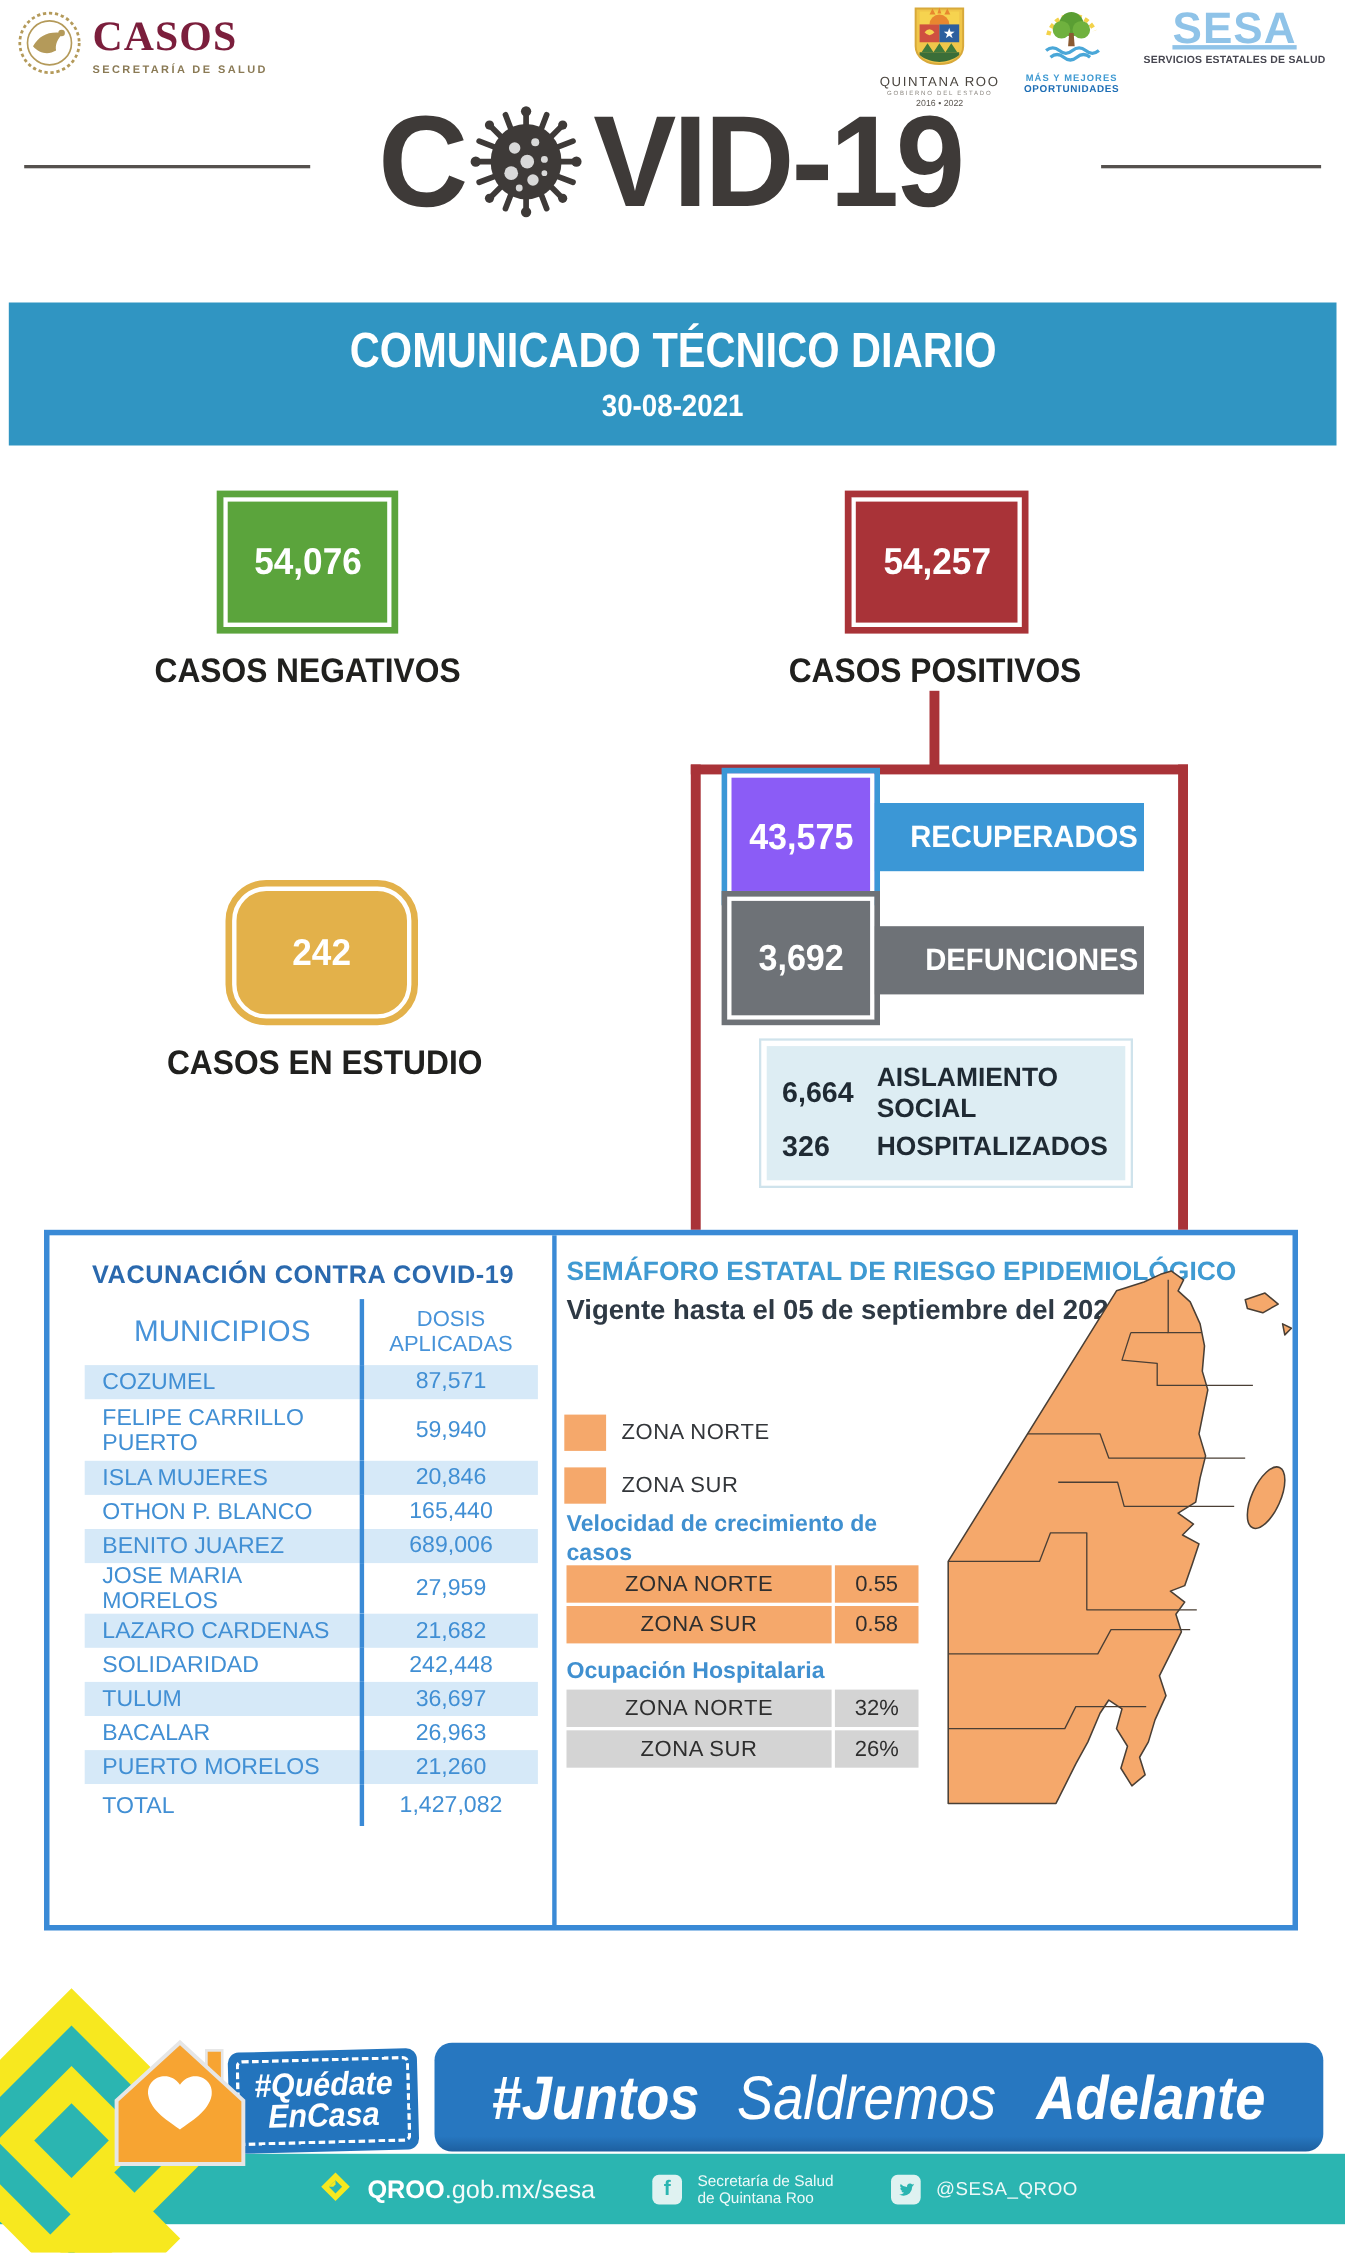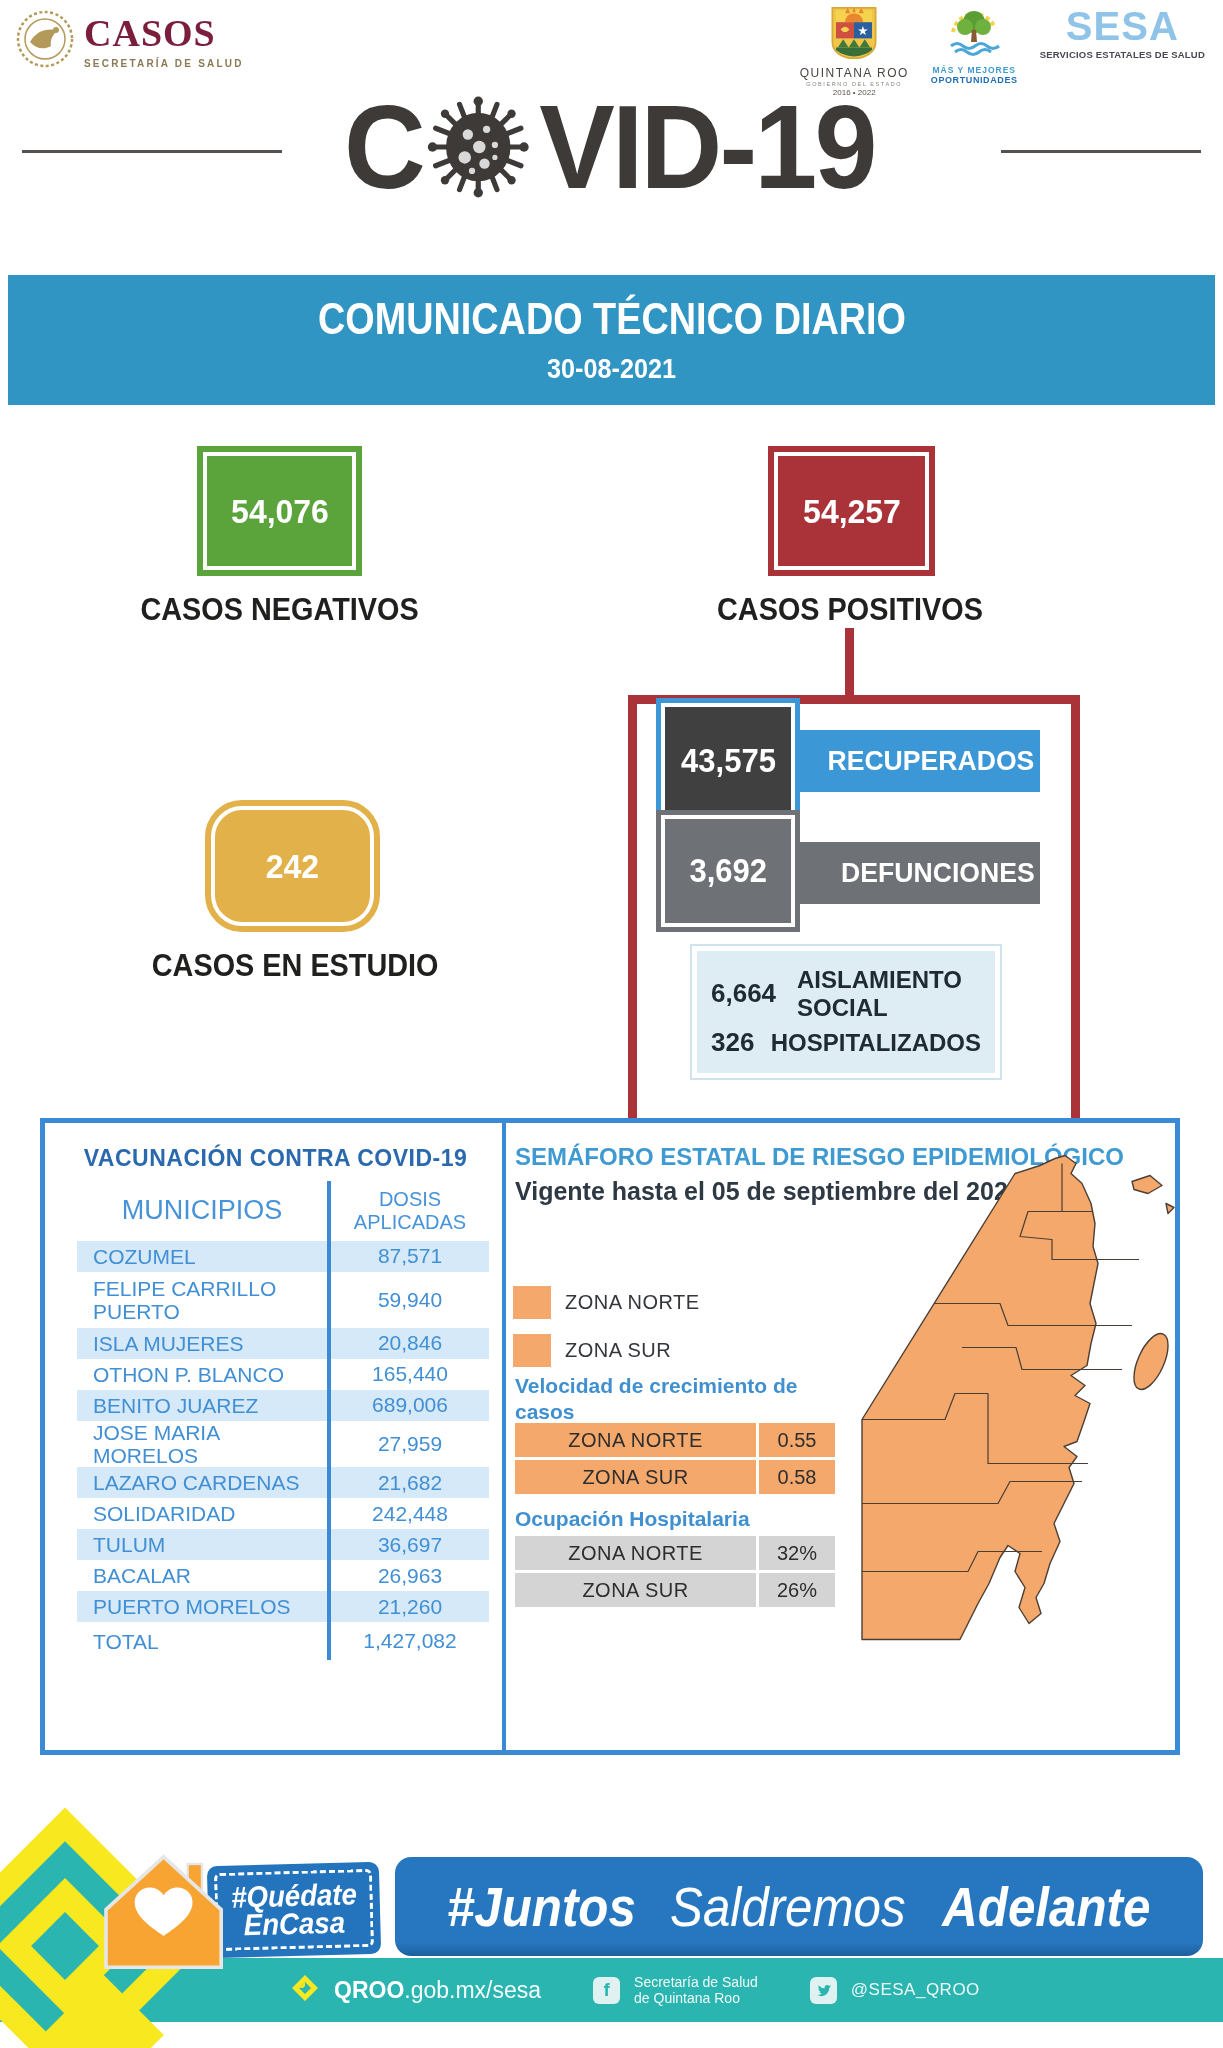--- a/index.html
+++ b/index.html
@@ -12,21 +12,21 @@
   .salud-text{margin-left:8px;margin-top:6px;}
   .salud-name{font-family:"Liberation Serif",serif;font-weight:700;color:#7b1e3c;font-size:38px;letter-spacing:1px;line-height:1;}
   .salud-sub{font-size:10px;color:#8a7a55;letter-spacing:2.2px;font-weight:700;margin-top:6px;}
   .header-logos{position:absolute;right:18px;top:6px;display:flex;align-items:flex-start;gap:22px;}
   .logo-block{display:flex;flex-direction:column;align-items:center;}
   .qroo-name{font-size:12px;color:#4a453f;letter-spacing:1.5px;margin-top:2px;}
   .qroo-sub{font-size:5.5px;color:#8a857f;letter-spacing:1.6px;margin-top:1px;}
   .qroo-period{font-size:8px;color:#5a554f;margin-top:1px;}
   .oport-1{font-size:8.5px;color:#3f9ad2;letter-spacing:1px;font-weight:700;margin-top:1px;}
   .oport-2{font-size:9px;color:#1e6eb5;letter-spacing:0.6px;font-weight:700;}
-  .sesa-name{font-size:40px;font-weight:700;color:#8fc3e8;line-height:1;letter-spacing:1px;}
+  .sesa-name{font-size:40px;font-weight:700;color:#8fc3e8;line-height:1;letter-spacing:1px;text-decoration:underline;}
   .sesa-sub{font-size:9.5px;font-weight:700;color:#474751;margin-top:3px;letter-spacing:0.2px;}
 
   
   .covid-row{position:absolute;left:0;top:88px;width:1223px;height:130px;}
   .hline{position:absolute;top:62px;height:3px;background:#55514e;}
   .hline.left{left:22px;width:260px;}
   .hline.right{right:22px;width:200px;}
   .covid-word{position:absolute;left:50%;top:0;transform:translateX(-50%);display:flex;align-items:center;}
   .covid-letters{font-size:118px;font-weight:800;color:#3e3a38;letter-spacing:-3px;line-height:1;transform:scaleX(.96);}
   .virus-wrap{width:104px;height:118px;margin:0 2px;display:flex;align-items:center;justify-content:center;}
@@ -36,37 +36,37 @@
   .banner{position:absolute;left:8px;top:275px;width:1207px;height:130px;background:#3095c2;color:#fff;text-align:center;}
   .banner-title{margin-top:18px;font-size:45px;font-weight:700;letter-spacing:0;display:inline-block;transform:scaleX(.84);white-space:nowrap;}
   .banner-date{font-size:28px;font-weight:700;display:block;margin-top:8px;transform:scaleX(.9);}
 
   
   .statbox{position:absolute;display:flex;align-items:center;justify-content:center;color:#fff;font-weight:700;border:4px solid #fff;}
   .statbox .num{transform:scaleX(.94);}
   .sb-green{left:203px;top:452px;width:153px;height:118px;background:#5ba43c;outline:6px solid #5ba43c;font-size:34px;}
   .sb-red{left:774px;top:452px;width:155px;height:118px;background:#a93338;outline:6px solid #a93338;font-size:34px;}
   .sb-yellow{left:211px;top:806px;width:163px;height:120px;background:#e3b14a;outline:6px solid #e3b14a;font-size:34px;border-radius:31px;}
-  .sb-blue{left:661px;top:703px;width:134px;height:115px;background:#404040;outline:5px solid #3b97d6;font-size:33px;z-index:3;}
+  .sb-blue{left:661px;top:703px;width:134px;height:115px;background:#8b5cf6;outline:5px solid #3b97d6;font-size:33px;z-index:3;}
   .sb-gray{left:661px;top:815px;width:134px;height:112px;background:#6e7277;outline:5px solid #6e7277;font-size:33px;z-index:3;}
   .stat-label{position:absolute;color:#20201e;font-weight:800;text-align:center;font-size:31px;letter-spacing:0;}
   .stat-label span{display:inline-block;transform:scaleX(.93);white-space:nowrap;}
   .lbl-neg{left:110px;top:592px;width:340px;}
   .lbl-pos{left:680px;top:592px;width:340px;}
   .lbl-est{left:110px;top:948px;width:370px;}
 
   .connector{position:absolute;left:845px;top:628px;width:9px;height:70px;background:#a93338;z-index:2;}
   .red-frame{position:absolute;left:628px;top:695px;width:452px;height:430px;border:9px solid #a93338;border-bottom:none;z-index:2;background:transparent;}
 
   .ribbon{position:absolute;display:flex;align-items:center;justify-content:flex-end;color:#fff;font-weight:700;font-size:28px;z-index:2;}
   .ribbon span{transform:scaleX(.95);}
   .rb-blue{left:795px;top:730px;width:245px;height:62px;background:#3b97d6;}
   .rb-gray{left:795px;top:842px;width:245px;height:62px;background:#6e7277;}
 
-  .aisl-box{position:absolute;left:692px;top:946px;width:308px;height:132px;background:#ddedf3;border:5px solid #fff;outline:2px solid #cfe3ec;z-index:3;display:flex;flex-direction:column;justify-content:center;padding:6px 14px;color:#1f2a33;}
+  .aisl-box{position:absolute;left:692px;top:946px;width:336px;height:132px;background:#ddedf3;border:5px solid #fff;outline:2px solid #cfe3ec;z-index:3;display:flex;flex-direction:column;justify-content:center;padding:6px 14px;color:#1f2a33;}
   .aisl-row{display:flex;align-items:center;}
   .aisl-num{width:86px;text-align:left;font-size:26px;font-weight:700;}
   .aisl-lbl{font-size:24px;font-weight:700;line-height:1.15;}
 
   
   .main-panel{position:absolute;left:40px;top:1118px;width:1140px;height:637px;border:5px solid #3a8ad6;background:#fff;z-index:4;}
   .section-divider{position:absolute;left:457px;top:0;width:4px;height:627px;background:#3a8ad6;}
 
   .vac-title{position:absolute;left:18px;top:22px;width:425px;text-align:center;font-size:23px;font-weight:700;color:#2a69ae;letter-spacing:0.5px;}
   .vac-table{position:absolute;left:32px;top:58px;width:412px;display:flex;flex-direction:column;font-size:21px;color:#418fd4;}

